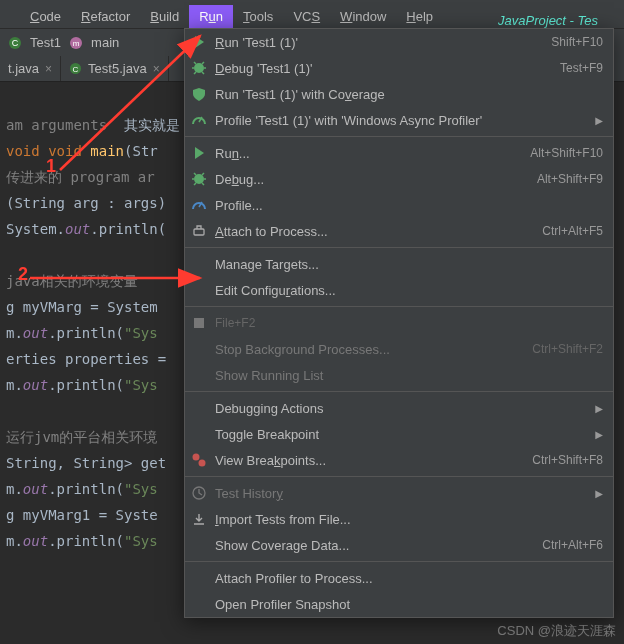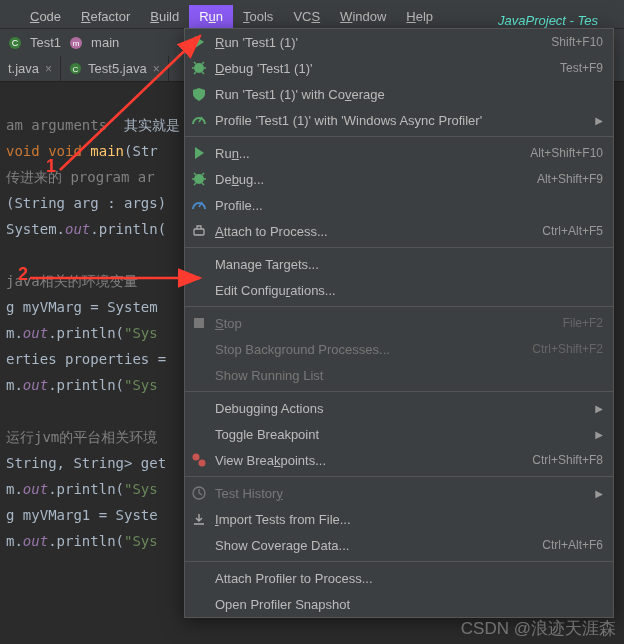--- a/index.html
+++ b/index.html
@@ -111,21 +111,21 @@
     .menu-label { flex: 1; }
     .menu-label u { text-decoration: underline; }
     .menu-shortcut { color: #999; font-size: 12px; }
     .menu-item.disabled .menu-shortcut { color: #666; }
     .menu-arrow { color: #999; font-size: 10px; }
     .menu-sep { height: 1px; background: #555; margin: 3px 0; }
     .watermark {
       position: absolute;
       bottom: 4px;
       right: 8px;
-      font-size: 17px;
+      font-size: 13px;
       color: rgba(255,255,255,0.35);
     }
     .arrow-svg {
       position: absolute;
       pointer-events: none;
     }
     .anno {
       position: absolute;
       color: #ff3b30;
       font-size: 18px;
@@ -291,21 +291,20 @@
     <span class="menu-label">Edit Configu<u>r</u>ations...</span>
   </div>
   <div class="menu-sep"></div>
 
   <div class="menu-item disabled">
     <span class="menu-icon">
         <svg viewBox="0 0 16 16">
           <rect x="3" y="3" width="10" height="10" fill="#777"></rect>
         </svg>
       </span>
-    <span class="menu-label"><u>S</u>top</span>
     <span class="menu-shortcut">File+F2</span>
   </div>
   <div class="menu-item disabled">
     <span class="menu-icon"></span>
     <span class="menu-label">Stop Background Processes...</span>
     <span class="menu-shortcut">Ctrl+Shift+F2</span>
   </div>
   <div class="menu-item disabled">
     <span class="menu-icon"></span>
     <span class="menu-label">Show Running List</span>

